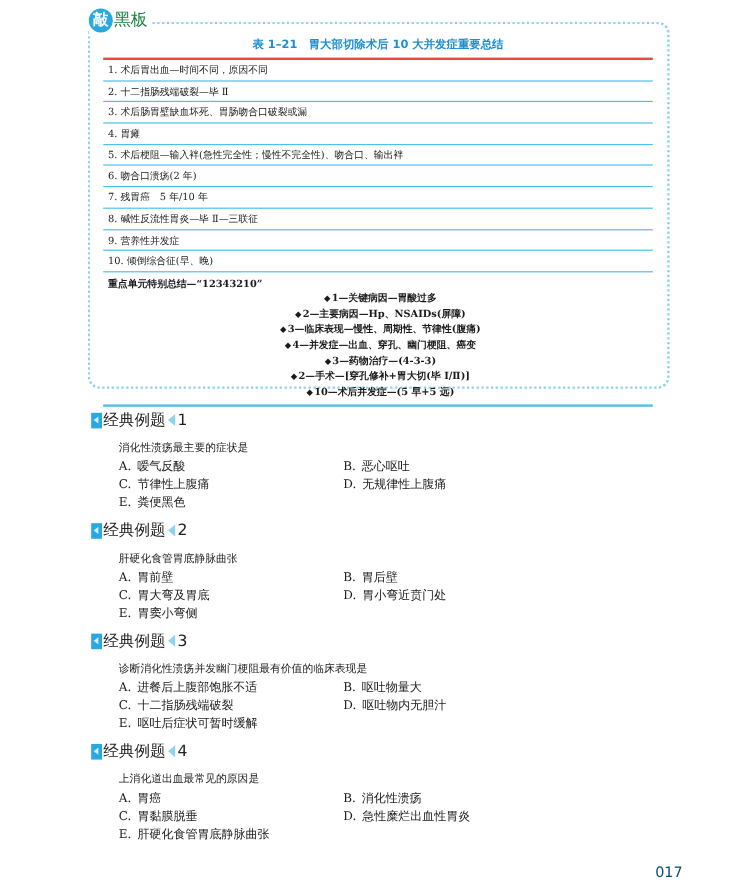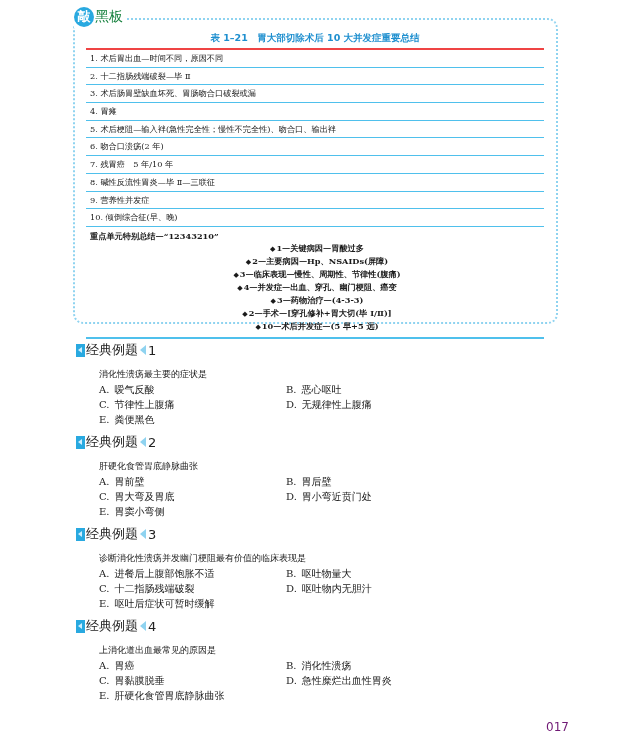--- a/index.html
+++ b/index.html
@@ -62,21 +62,21 @@
       width: 0; height: 0; margin: 0 2px 0 2px;
       border-right: 6px solid #8fd3f0; border-top: 5px solid transparent; border-bottom: 5px solid transparent;
     }
     .ex-num { font-size: 13px; color: #222; }
     .q { margin-left: 23px; margin-top: 8px; font-size: 9px; line-height: 15px; }
     .opts { margin-left: 23px; display: grid; grid-template-columns: 187px 220px; font-size: 10px; line-height: 15px; }
     .opt .lt { margin-right: 5px; }
 
     .page-no {
       position: absolute; left: 546px; top: 720px;
-      font-family: "DejaVu Sans", "Liberation Sans", sans-serif; font-size: 12px; color: #701a75;
+      font-family: "DejaVu Sans", "Liberation Sans", sans-serif; font-size: 12px; color: #0c4a6e;
     }
   </style>
 </head>
 <body>
 
 <div class="bb-box"></div>
 <div class="bb-head">
   <div class="bb-badge">敲</div>
   <div class="bb-title">黑板</div>
 </div>

